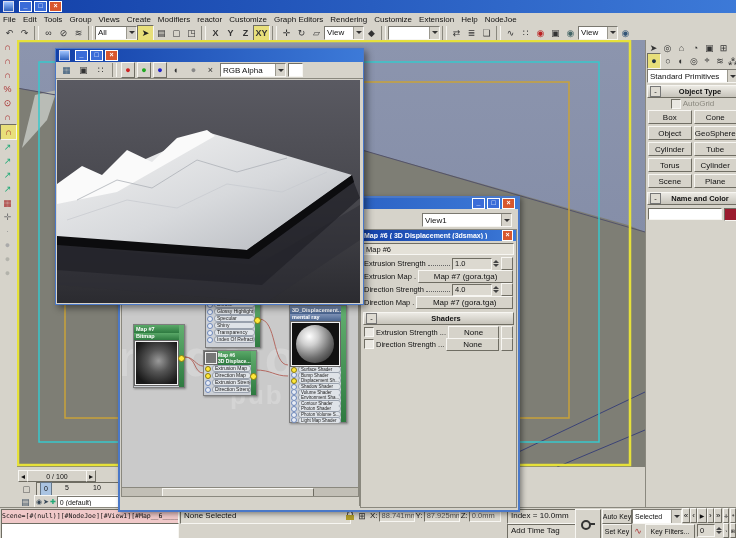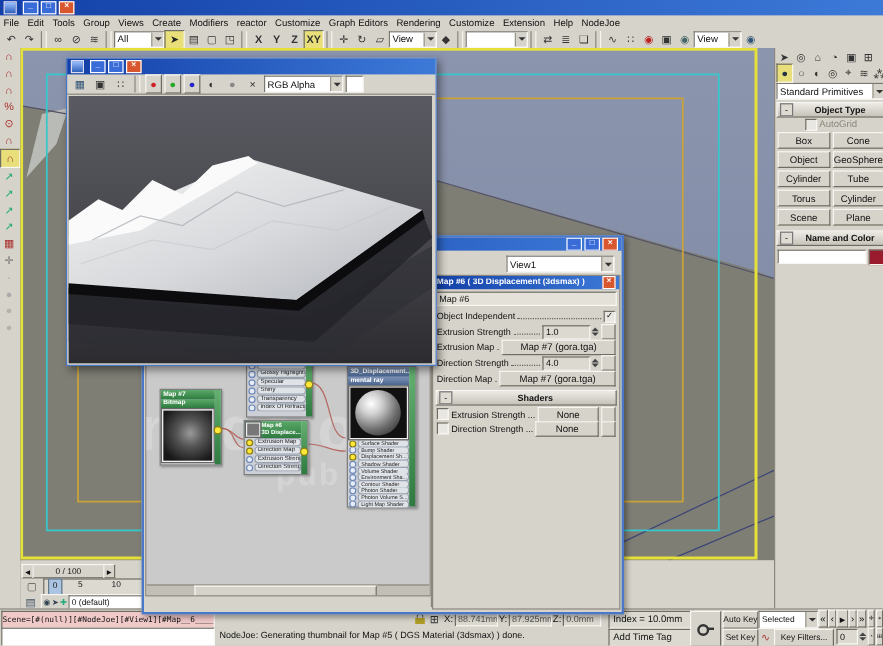--- a/index.html
+++ b/index.html
@@ -260,21 +260,21 @@
     <div class="field" style="flex:1;height:10px;background:#fff"></div>
     <div class="swatch" style="width:11px;height:11px;background:#9b1b2e"></div>
   </div>
 </div>
 
 <div class="abs" style="left:0;top:507px;width:736px;height:31px;background:#d6d3ca;border-top:1px solid #8a887e">
 
   <div class="abs in" style="left:1px;top:1px;width:176px;height:13px;background:#f0c9c9;font-family:'DejaVu Sans Mono',monospace;font-size:6.5px;line-height:12px;overflow:hidden;white-space:nowrap">Scene=[#(null)][#NodeJoe][#View1][#Map__6____3D_Displa</div>
   <div class="abs in" style="left:1px;top:15px;width:176px;height:14px;background:#ffffff"></div>
 
-  <div class="abs" style="left:180px;top:16px;width:324px;height:13px;line-height:12px;padding:0 3px;font-size:7.5px;white-space:nowrap;overflow:hidden">NodeJoe: Generating thumbnail for Map #5  ( DGS Material (3dsmax) ) done.</div>
+  <div class="abs in" style="left:180px;top:1px;width:163px;height:13px;line-height:12px;padding:0 3px;background:#dcd9d0;white-space:nowrap;overflow:hidden">None Selected</div>
   <div class="abs" style="left:346px;top:3px"><span class="lockico"></span></div>
   <div class="abs ic" style="left:356px;top:1px;width:12px">⊞</div>
 
   <div class="abs flex" style="left:370px;top:1px;width:134px;height:13px;gap:1px">
     <span>X:</span>
     <div class="field" style="width:30px;height:11px;color:#555">88.741mm</div>
     <span>Y:</span>
     <div class="field" style="width:30px;height:11px;color:#555">87.925mm</div>
     <span>Z:</span>
     <div class="field" style="width:26px;height:11px;color:#555">0.0mm</div>
@@ -472,25 +472,20 @@
       <span class="t">View1</span>
         <span class="a"></span>
     </div>
 
     <div class="abs" style="left:0;top:20px;width:155px;height:277px;background:#d6d3ca;border:1px solid #8a887e">
       <div class="tbar" style="height:11px;font-size:7px">
         <span style="flex:1;overflow:hidden">Map #6  ( 3D Displacement (3dsmax) )</span>
         <span class="wbtn close" style="width:9px">×</span>
       </div>
       <div class="field" style="margin:2px;height:10px;background:#e4e1d8">Map #6</div>
-      <div class="prow">
-        <span>Object Independent</span>
-        <span class="dots"></span>
-        <span class="cb">✓</span>
-      </div>
       <div class="prow">
         <span>Extrusion Strength</span>
         <span class="dots"></span>
         <div class="field" style="width:34px;height:10px">1.0</div>
         <span class="spin">
             <i class="u"></i>
             <i class="d"></i>
           </span>
         <span class="btn3 mini"></span>
       </div>

